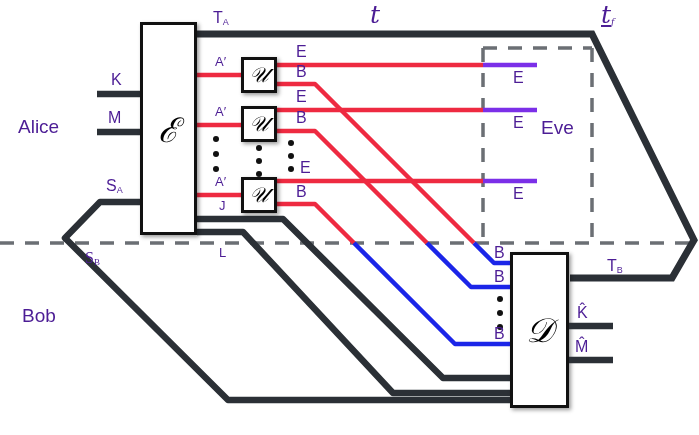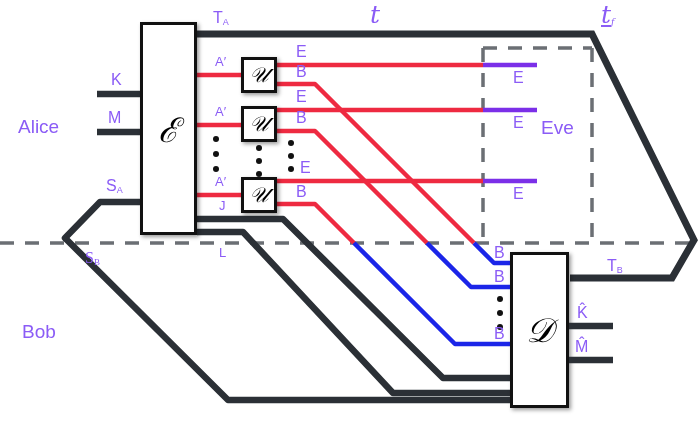--- a/index.html
+++ b/index.html
@@ -17,21 +17,21 @@
   }
   svg.layer {
     position: absolute;
     left: 0;
     top: 0;
     width: 699px;
     height: 435px;
   }
   .lbl {
     position: absolute;
-    color: #8b5cf6;
+    color: #4c1d95;
     font-family: "Liberation Sans", sans-serif;
     white-space: nowrap;
     line-height: 1;
   }
   .lbl-sm { font-size: 13px; }
   .lbl-md { font-size: 16px; }
   .lbl-lg { font-size: 19px; }
   .lbl-xl { font-size: 25px; }
   .sub {
     font-size: 9px;
@@ -156,21 +156,21 @@
   <div class="dot" style="left:497px; top:296px;"></div>
   <div class="dot" style="left:497px; top:310px;"></div>
   <div class="dot" style="left:497px; top:324px;"></div>
 
   <div class="lbl lbl-xl ital" style="left:370px; top:2px;">t</div>
   <div class="lbl lbl-xl ital" style="left:601px; top:2px;text-decoration:underline;">
     <span>t</span><span class="sub ital">f</span>
   </div>
 
   <div class="lbl lbl-lg" style="left:18px; top:117px;">Alice</div>
-  <div class="lbl lbl-lg" style="left:22px; top:322px;">Bob</div>
+  <div class="lbl lbl-lg" style="left:22px; top:306px;">Bob</div>
   <div class="lbl lbl-lg" style="left:541px; top:118px;">Eve</div>
 
   <div class="lbl lbl-md" style="left:111px; top:72px;">K</div>
   <div class="lbl lbl-md" style="left:108px; top:110px;">M</div>
   <div class="lbl lbl-md" style="left:106px; top:178px;">
     <span>S</span><span class="sub">A</span>
   </div>
   <div class="lbl lbl-md" style="left:85px; top:250px;font-family:Liberation Serif, serif;">
     <span>S</span><span class="sub">B</span>
   </div>

